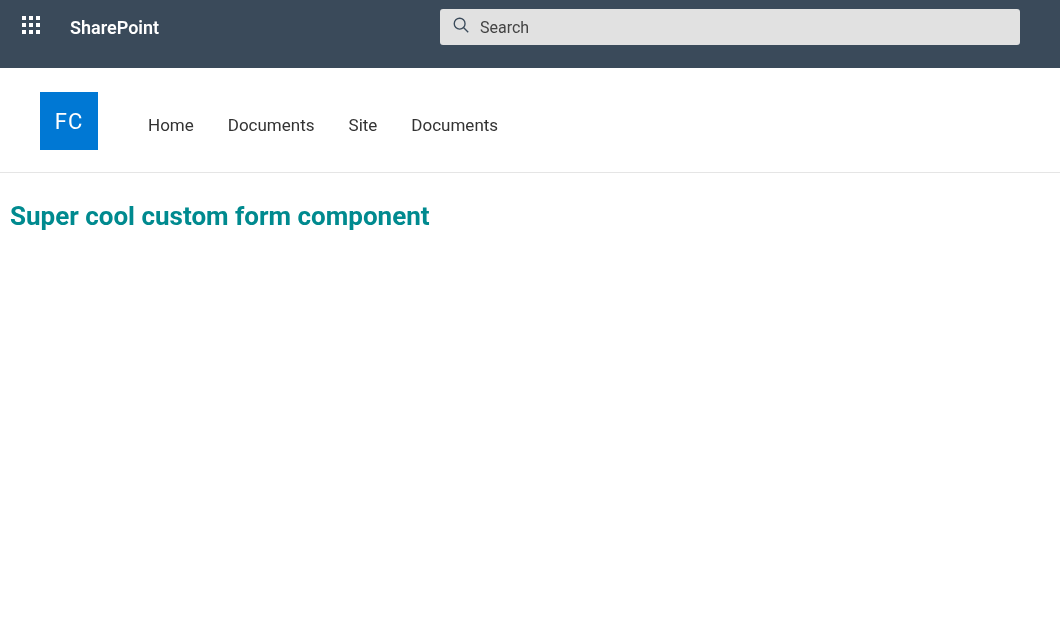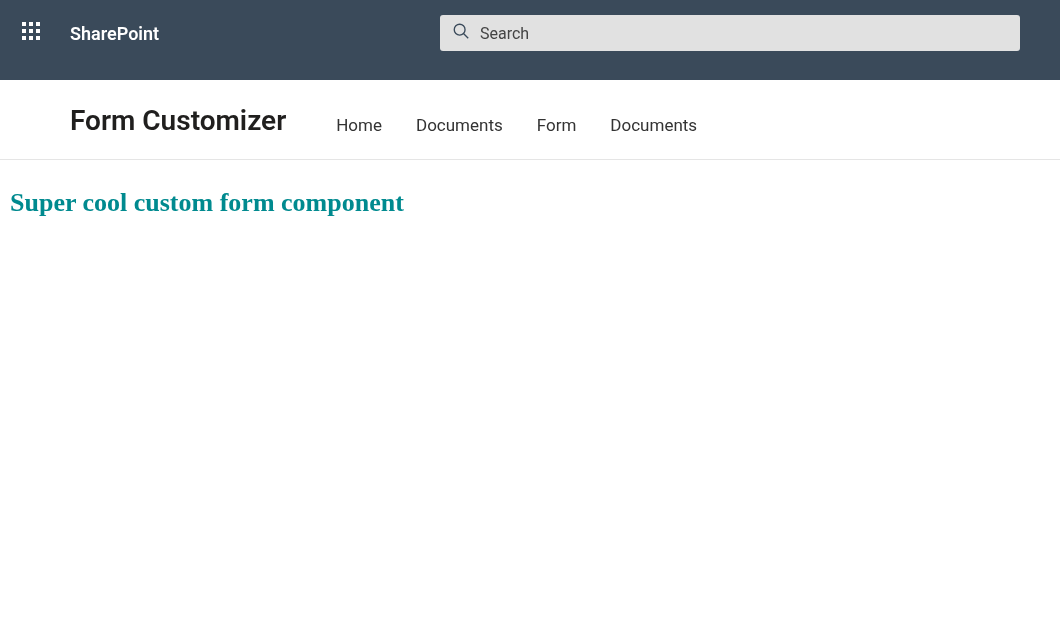--- a/index.html
+++ b/index.html
@@ -9,21 +9,21 @@
     }
     body {
       font-family: "Segoe UI", -apple-system, BlinkMacSystemFont, Roboto, "Helvetica Neue", sans-serif;
       background: #ffffff;
       width: 1060px;
       height: 642px;
       overflow: hidden;
     }
     .suite-bar {
       background: #3a4a5a;
-      height: 80px;
+      height: 68px;
       display: flex;
       align-items: center;
       padding: 0 0 14px 0;
     }
     .waffle-button {
       width: 62px;
       height: 62px;
       display: flex;
       align-items: center;
       justify-content: center;
@@ -121,21 +121,20 @@
       padding-top: 8px;
     }
     .main-content {
       padding: 28px 10px;
     }
     .component-heading {
       color: #00838f;
       color: #008a8f;
       font-size: 26px;
       font-weight: 700;
-      font-family: Liberation Serif, serif;
     }
   </style>
 </head>
 <body>
 
 <div class="suite-bar">
   <div class="waffle-button">
     <span>
       <svg viewBox="0 0 18 18">
         <rect x="0" y="0" width="4" height="4"></rect>
@@ -158,24 +157,24 @@
           <circle cx="8.5" cy="8.5" r="6"></circle>
           <line x1="13" y1="13" x2="18" y2="18"></line>
         </svg>
       </span>
       <input class="search-input" type="text" placeholder="Search" style="">
     </div>
   </div>
 </div>
 
 <div class="site-header">
-  <div class="site-title">Form Customizer</div>
+  <div class="site-logo">FC</div>
   <nav class="site-nav">
     <div class="nav-item">Home</div>
     <div class="nav-item">Documents</div>
-    <div class="nav-item">Form</div>
+    <div class="nav-item">Site</div>
     <div class="nav-item">Documents</div>
   </nav>
 </div>
 
 <div class="main-content">
   <h2 class="component-heading">Super cool custom form component</h2>
 </div>
 
 </body></html>

